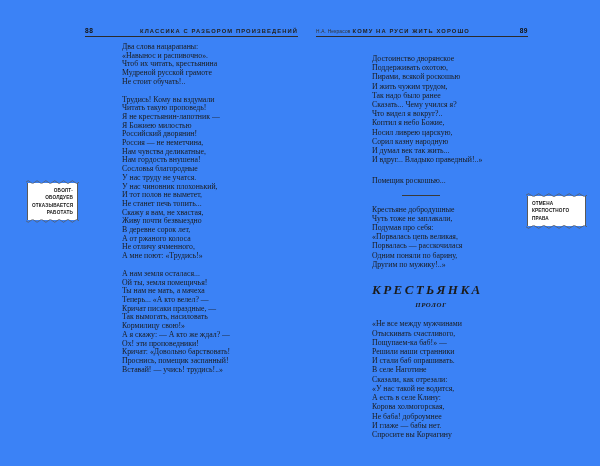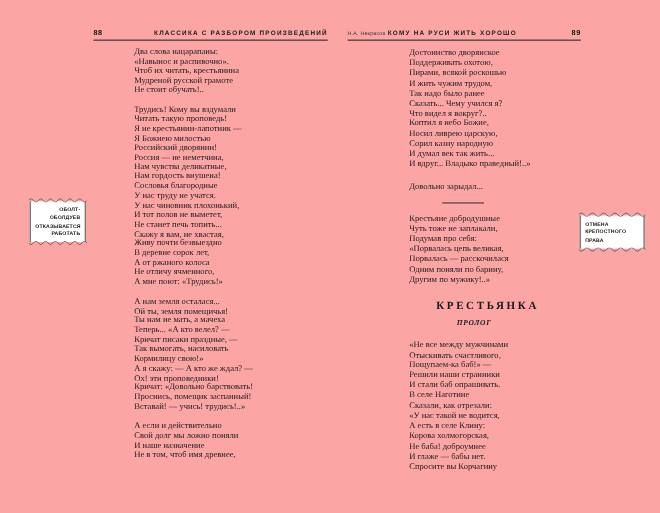--- a/index.html
+++ b/index.html
@@ -1,20 +1,20 @@
 <!DOCTYPE html>
 <html><head>
 <meta charset="utf-8">
 <style>
   html,body{margin:0;padding:0;}
   body{
     width:600px;height:466px;background:#ffffff;position:relative;overflow:hidden;
     font-family:"Liberation Serif", serif;color:#1b1b1b;
   }
-  .spread{position:absolute;inset:0;background:#fca5a5;padding-left:16px;}
+  .spread{position:absolute;inset:0;background:#3b82f6;padding-left:16px;}
 
   
   .running-head{
     position:absolute;top:25px;height:9px;
     border-bottom:1px solid #2b2b2b;
     font-family:"Liberation Sans", sans-serif;
     display:flex;align-items:flex-end;padding-bottom:2px;
   }
   .running-head .head-title{
     font-size:5.8px;font-weight:bold;letter-spacing:1.1px;color:#222;white-space:nowrap;
@@ -25,31 +25,31 @@
   .running-head .page-num{
     font-size:6.6px;font-weight:bold;letter-spacing:0.5px;color:#111;
   }
   .head-left{left:85px;width:213px;}
   .head-right{left:316px;width:212px;}
   .spacer{flex:1;}
 
   
   .poem{position:absolute;font-size:7.8px;}
   .poem-left{left:122px;top:43px;width:180px;line-height:8.7px;}
-  .poem-right{left:372px;top:43px;width:118px;line-height:9.2px;}
+  .poem-right{left:372px;top:54px;width:118px;line-height:9.2px;}
   .stanza{white-space:pre-line;margin:0 0 9px 0;}
   .poem-right .stanza-lead{margin-bottom:12px;}
 
   .section-divider{
     width:38px;height:0;border-top:1px solid #3a3a3a;
     margin:8px 0 9px 30px;
   }
   .section-heading{
-    text-align:right;font-weight:bold;font-size:10px;letter-spacing:2.4px;
-    margin:16px 0 0 0;white-space:nowrap;
+    text-align:left;font-weight:bold;font-size:13px;letter-spacing:2.4px;
+    margin:16px 0 0 0;white-space:nowrap;font-style:italic;
   }
   .section-subheading{
     text-align:center;font-weight:bold;font-style:italic;font-size:6.8px;letter-spacing:0.6px;
     margin:6px 0 10px 0;
   }
 
   
   .stamp{
     position:absolute;background:#fff;
     border-left:1px solid #5a5a5a;border-right:1px solid #5a5a5a;
@@ -112,40 +112,36 @@
 Ты нам не мать, а мачеха
 Теперь... «А кто велел? —
 Кричат писаки праздные, —
 Так вымогать, насиловать
 Кормилицу свою!»
 А я скажу: — А кто же ждал? —
 Ох! эти проповедники!
 Кричат: «Довольно барствовать!
 Проснись, помещик заспанный!
 Вставай! — учись! трудись!..»</div>
-    <div class="stanza">А если и действительно
-Свой долг мы ложно поняли
-И наше назначение
-Не в том, чтоб имя древнее,</div>
   </div>
 
   <div class="poem poem-right">
     <div class="stanza stanza-lead">Достоинство дворянское
 Поддерживать охотою,
 Пирами, всякой роскошью
 И жить чужим трудом,
 Так надо было ранее
 Сказать... Чему учился я?
 Что видел я вокруг?..
 Коптил я небо Божие,
 Носил ливрею царскую,
 Сорил казну народную
 И думал век так жить...
 И вдруг... Владыко праведный!..»</div>
-    <div class="stanza">Довольно зарыдал...</div>
+    <div class="stanza">Помещик роскошью...</div>
     <div class="section-divider"></div>
     <div class="stanza">Крестьяне добродушные
 Чуть тоже не заплакали,
 Подумав про себя:
 «Порвалась цепь великая,
 Порвалась — расскочилася
 Одним поняли по барину,
 Другим по мужику!..»</div>
     <div class="section-heading">КРЕСТЬЯНКА</div>
     <div class="section-subheading">ПРОЛОГ</div>

